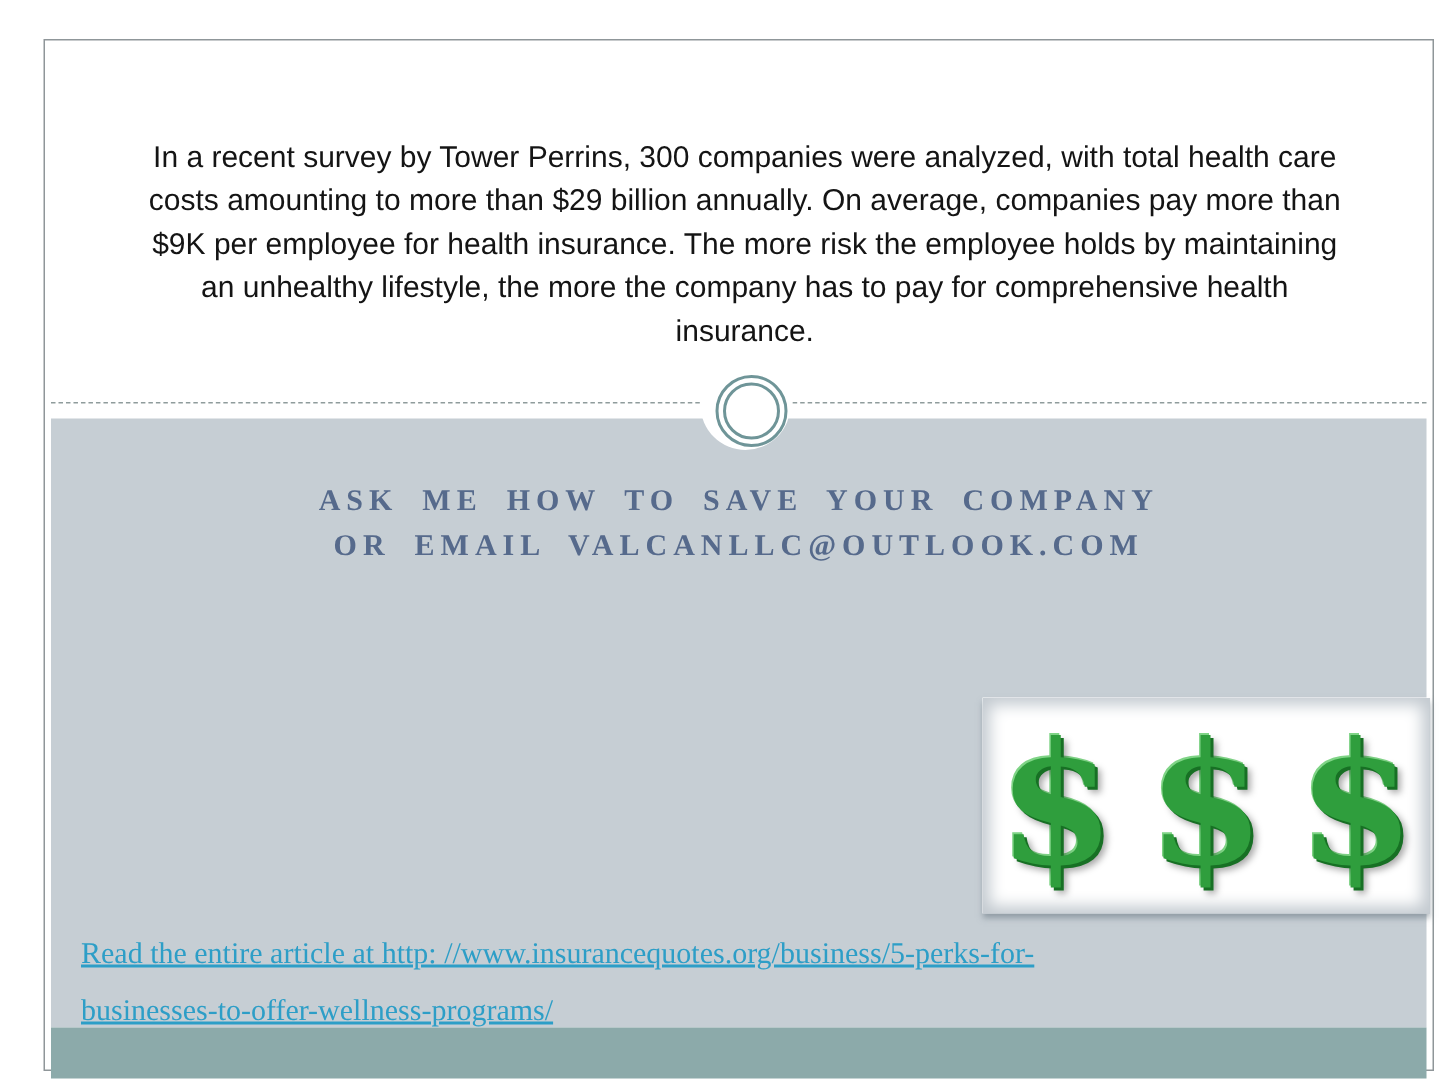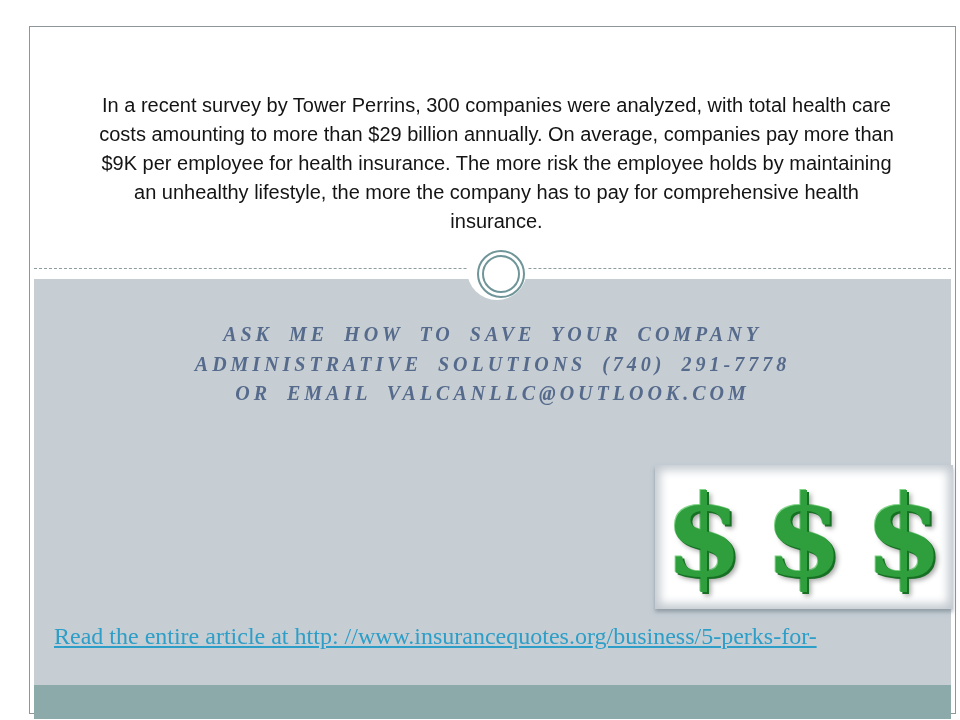--- a/index.html
+++ b/index.html
@@ -83,21 +83,20 @@
     top: 287px;
     left: 0; right: 0;
     text-align: center;
     font-family: "Liberation Serif", "DejaVu Serif", serif;
     font-weight: bold;
     font-size: 20px;
     line-height: 25.5px;
     letter-spacing: 4px;
     word-spacing: 7px;
     color: #566a8c;
-    font-style: italic;
   }
 
   
   .dollar-image {
     position: absolute;
     left: 621px; top: 434px;
     width: 298px; height: 144px;
     background: #ffffff;
     box-shadow: inset 0 0 10px 5px #c3cad0, 0 3px 4px rgba(100,115,125,0.55);
     display: flex;
@@ -112,21 +111,21 @@
     line-height: 112px;
     color: #2f9e3d;
     text-shadow: 2px 2px 0 #177024, 4px 4px 5px rgba(0,0,0,0.35), -1px -1px 0 #7fd486;
   }
 
   
   .article-link {
     position: absolute;
     left: 16px; top: 584px;
     font-family: "Liberation Serif", "DejaVu Serif", serif;
-    font-size: 24px;
+    font-size: 20px;
     line-height: 34px;
     color: #2d9ec7;
     text-decoration: underline;
     cursor: pointer;
   }
   .article-link span { display: block; }
 </style>
 </head>
 <body>
 
@@ -140,27 +139,27 @@
   <div class="divider-line"></div>
 
   <div class="circle-ornament">
     <div class="circle-halo"></div>
     <div class="ring-outer"></div>
     <div class="ring-inner"></div>
   </div>
 
   <div class="cta-text">
     <div>ASK ME HOW TO SAVE YOUR COMPANY</div>
-    <div>ADMINISTRATIVE SOLUTIONS (740) 291-7778</div>
     <div>OR EMAIL VALCANLLC@OUTLOOK.COM</div>
   </div>
 
   <div class="dollar-image">
     <span class="dollar-sign">$</span>
     <span class="dollar-sign">$</span>
     <span class="dollar-sign">$</span>
   </div>
 
   <div class="article-link">
     <span>Read the entire article at http: //www.insurancequotes.org/business/5-perks-for-</span>
+    <span>businesses-to-offer-wellness-programs/</span>
   </div>
 
 </div>
 
 </body></html>

